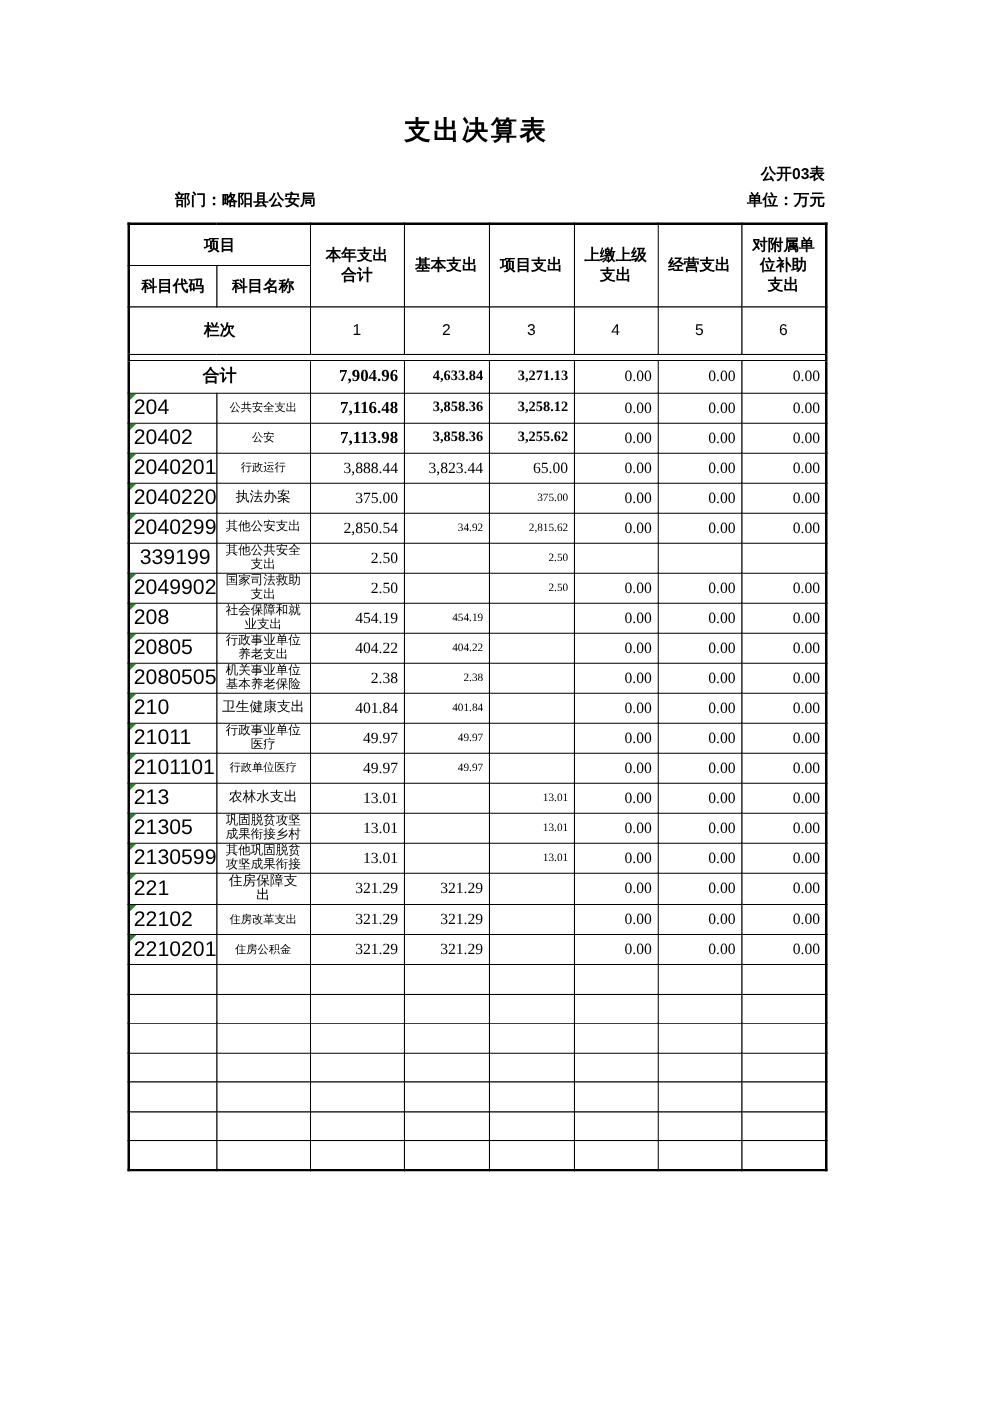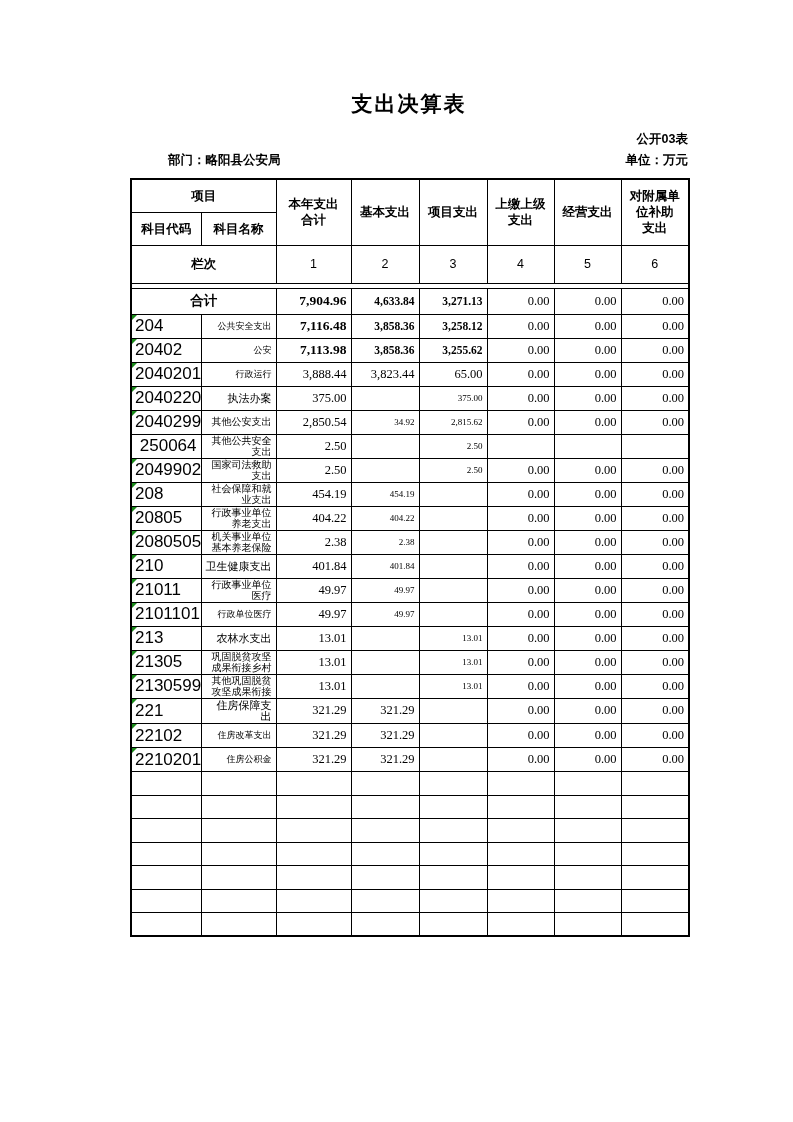--- a/index.html
+++ b/index.html
@@ -1,21 +1,21 @@
 <!DOCTYPE html>
 <html><head>
 <meta charset="utf-8">
 <style>
   html,body{margin:0;padding:0;background:#fff;}
   body{
     width:793px;height:1122px;position:relative;
     font-family:"Liberation Sans",sans-serif;color:#000;
     -webkit-font-smoothing:antialiased;
   }
-  .sheet{position:absolute;left:130px;top:0;width:558px;height:1122px;}
+  .sheet{position:absolute;left:102px;top:0;width:558px;height:1122px;}
   .title{
     position:absolute;top:90px;left:0;width:100%;
     text-align:center;font-size:21px;font-weight:bold;letter-spacing:2px;
   }
   .form-label{
     position:absolute;top:131px;right:0;font-size:12.5px;font-weight:bold;
   }
   .meta{
     position:absolute;top:152px;left:0;width:100%;
     display:flex;justify-content:space-between;
@@ -38,21 +38,21 @@
   }
   td.lanci-num{text-align:center;font-size:12.5px;font-weight:normal;}
   tr.gaprow td{border-left:2px solid #000;border-right:2px solid #000;}
   
   td.code{
     font-family:Liberation Sans, sans-serif;font-size:17px;
     text-align:left;padding-left:3px;white-space:nowrap;
   }
   td.code.r{text-align:right;padding-right:4px;}
   td.name{
-    font-size:10px;line-height:1.08;text-align:right;
+    font-size:10px;line-height:1.08;text-align:center;
     padding:1px 4px 0 4px;white-space:pre-line;
   }
   td.name.n9{font-size:9px;}
   td.name.n11{font-size:11px;font-family:Liberation Serif, serif;}
   td.val{
     font-family:"Liberation Serif",serif;font-size:12.5px;
     text-align:right;padding-right:4px;white-space:nowrap;
   }
   td.val.b1{font-weight:bold;font-size:13.5px;}
   td.val.b23{font-weight:bold;font-size:11.5px;}
@@ -172,21 +172,21 @@
           <td class="code">2040299<span class="tri" style="border-top-color: rgb(26, 138, 26);"></span></td>
           <td class="name">其他公安支出</td>
           <td class="val">2,850.54</td>
           <td class="val sm">34.92</td>
           <td class="val sm">2,815.62</td>
           <td class="val">0.00</td>
           <td class="val">0.00</td>
           <td class="val">0.00</td>
         </tr>
         <tr style="height: 24px;">
-          <td class="code r">250064</td>
+          <td class="code r">339199</td>
           <td class="name">其他公共安全
 支出</td>
           <td class="val">2.50</td>
           <td class="val"></td>
           <td class="val sm">2.50</td>
           <td class="val"></td>
           <td class="val"></td>
           <td class="val"></td>
         </tr>
         <tr style="height: 24px;">

